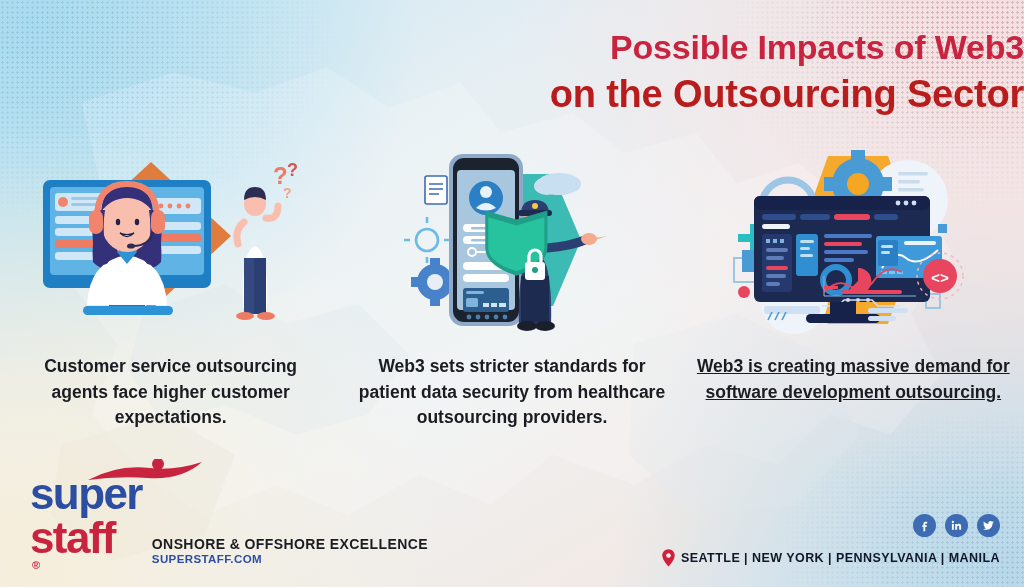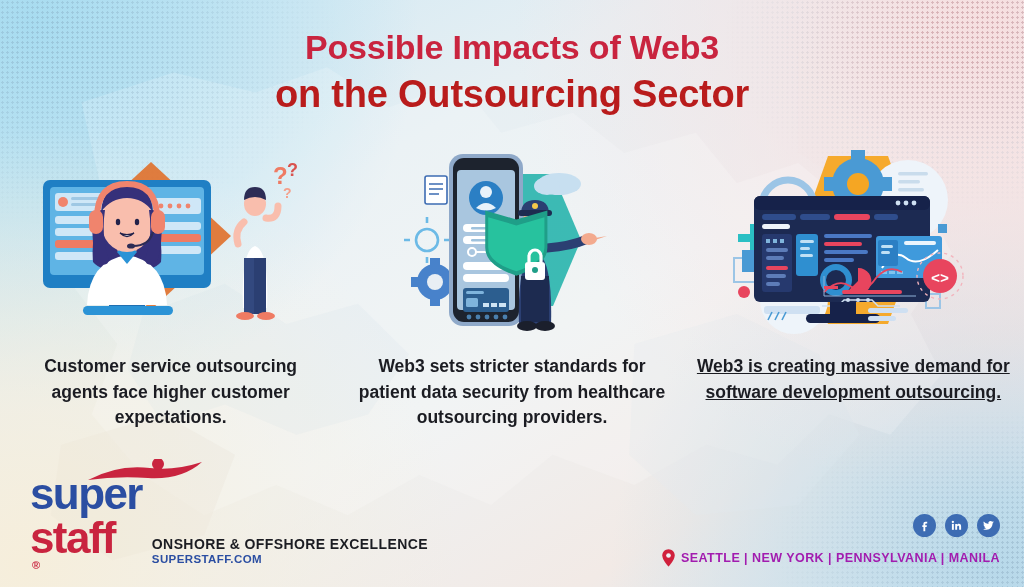--- a/index.html
+++ b/index.html
@@ -47,21 +47,21 @@
     position:absolute; inset:0;
     background-image:radial-gradient(rgba(226,150,150,.45) 1px, transparent 1.3px);
     background-size:5px 5px;
     -webkit-mask-image:radial-gradient(ellipse 22% 26% at 94% 6%, #000 18%, transparent 75%);
     mask-image:radial-gradient(ellipse 22% 26% at 94% 6%, #000 18%, transparent 75%);
   }
 
   
   .header{
     position:absolute; top:26px; left:0; width:100%;
-    text-align:center; z-index:6;
+    text-align:right; z-index:6;
   }
   .title-1{
     font-size:34px; font-weight:bold; letter-spacing:-.2px;
     color:#c9243f; line-height:1.28;
   }
   .title-2{
     font-size:38px; font-weight:bold; letter-spacing:-.2px;
     color:#b91c1c; line-height:1.28;
   }
 
@@ -117,21 +117,21 @@
     font-size:11.5px; font-weight:bold; letter-spacing:.4px; color:#2b4ea2;
     margin-top:1px;
   }
 
   .locations{
     position:absolute; right:24px; bottom:20px;
     display:flex; align-items:center; gap:6px;
   }
   .pin-icon{ display:block; }
   .locations-text{
-    font-size:12.5px; font-weight:bold; letter-spacing:.45px; color:#a21caf;
+    font-size:12.5px; font-weight:bold; letter-spacing:.45px; color:#0f172a;
   }
   .socials{
     position:absolute; right:24px; bottom:50px;
     display:flex; gap:9px;
   }
   .social{
     width:23px; height:23px; border-radius:50%;
     background:#3d6cb3;
     display:flex; align-items:center; justify-content:center;
   }

